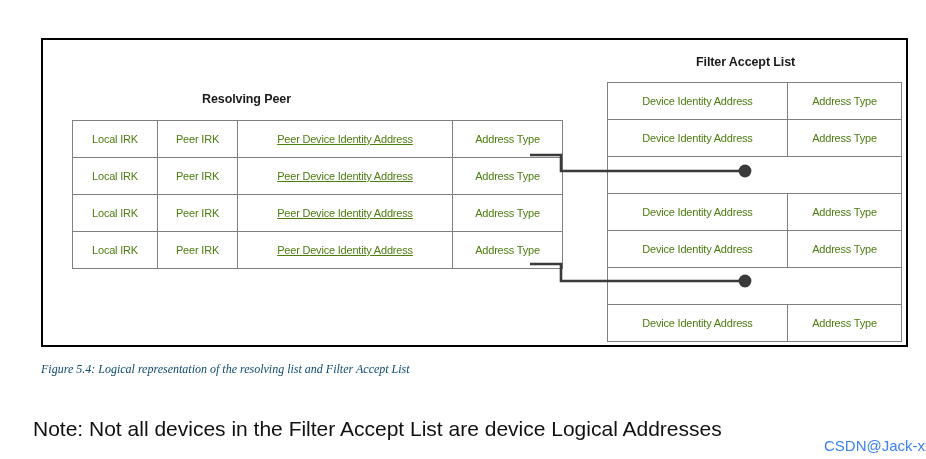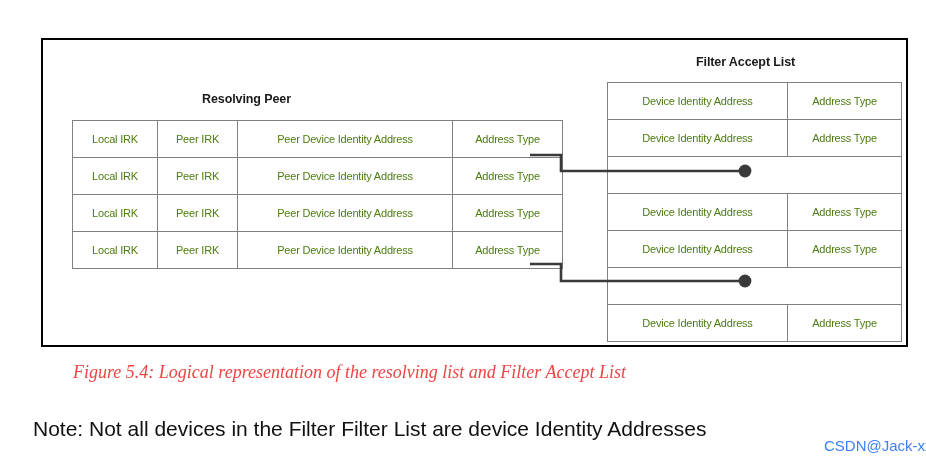--- a/index.html
+++ b/index.html
@@ -67,21 +67,21 @@
   }
 
   
   #resolving-list-table {
     left: 72px;
     top: 120px;
     width: 470px;
   }
   #resolving-list-table td.col-local-irk   { width: 80px; }
   #resolving-list-table td.col-peer-irk    { width: 75px; }
-  #resolving-list-table td.col-peer-addr   { width: 210px; }
+  #resolving-list-table td.col-peer-addr   { width: 210px; text-decoration: underline; }
   #resolving-list-table td.col-addr-type   { width: 105px; }
 
   
   #filter-accept-list-table {
     left: 607px;
     top: 82px;
     width: 284px;
   }
   #filter-accept-list-table td.col-dev-addr  { width: 175px; }
   #filter-accept-list-table td.col-addr-type { width: 109px; }
@@ -99,24 +99,23 @@
     pointer-events: none;
   }
 
   
   #figure-caption {
     position: absolute;
     left: 41px;
     top: 362px;
     font-family: "Liberation Serif", serif;
     font-style: italic;
-    font-size: 18px;
-    color: #ef4444;
-    white-space: nowrap;
-    margin-left: 32px;
+    font-size: 12px;
+    color: #0c4a6e;
+    white-space: nowrap;
   }
 
   
   #figure-note {
     position: absolute;
     left: 33px;
     top: 417px;
     font-family: "Liberation Sans", sans-serif;
     font-size: 21px;
     color: #111111;
@@ -211,15 +210,15 @@
   </g>
 
   <g>
     <path d="M 530 264 L 561 264 L 561 281 L 745 281" fill="none" stroke="#3a3a3a" stroke-width="2.6" stroke-linecap="butt"></path>
     <circle cx="745" cy="281" r="6.4" fill="#3a3a3a"></circle>
   </g>
 </svg>
 
 <div id="figure-caption">Figure 5.4:  Logical representation of the resolving list and Filter Accept List</div>
 
-<div id="figure-note">Note: Not all devices in the Filter Filter List are device Identity Addresses</div>
+<div id="figure-note">Note: Not all devices in the Filter Accept List are device Logical Addresses</div>
 
 <div id="watermark">CSDN@Jack-xx</div>
 
 </body></html>

